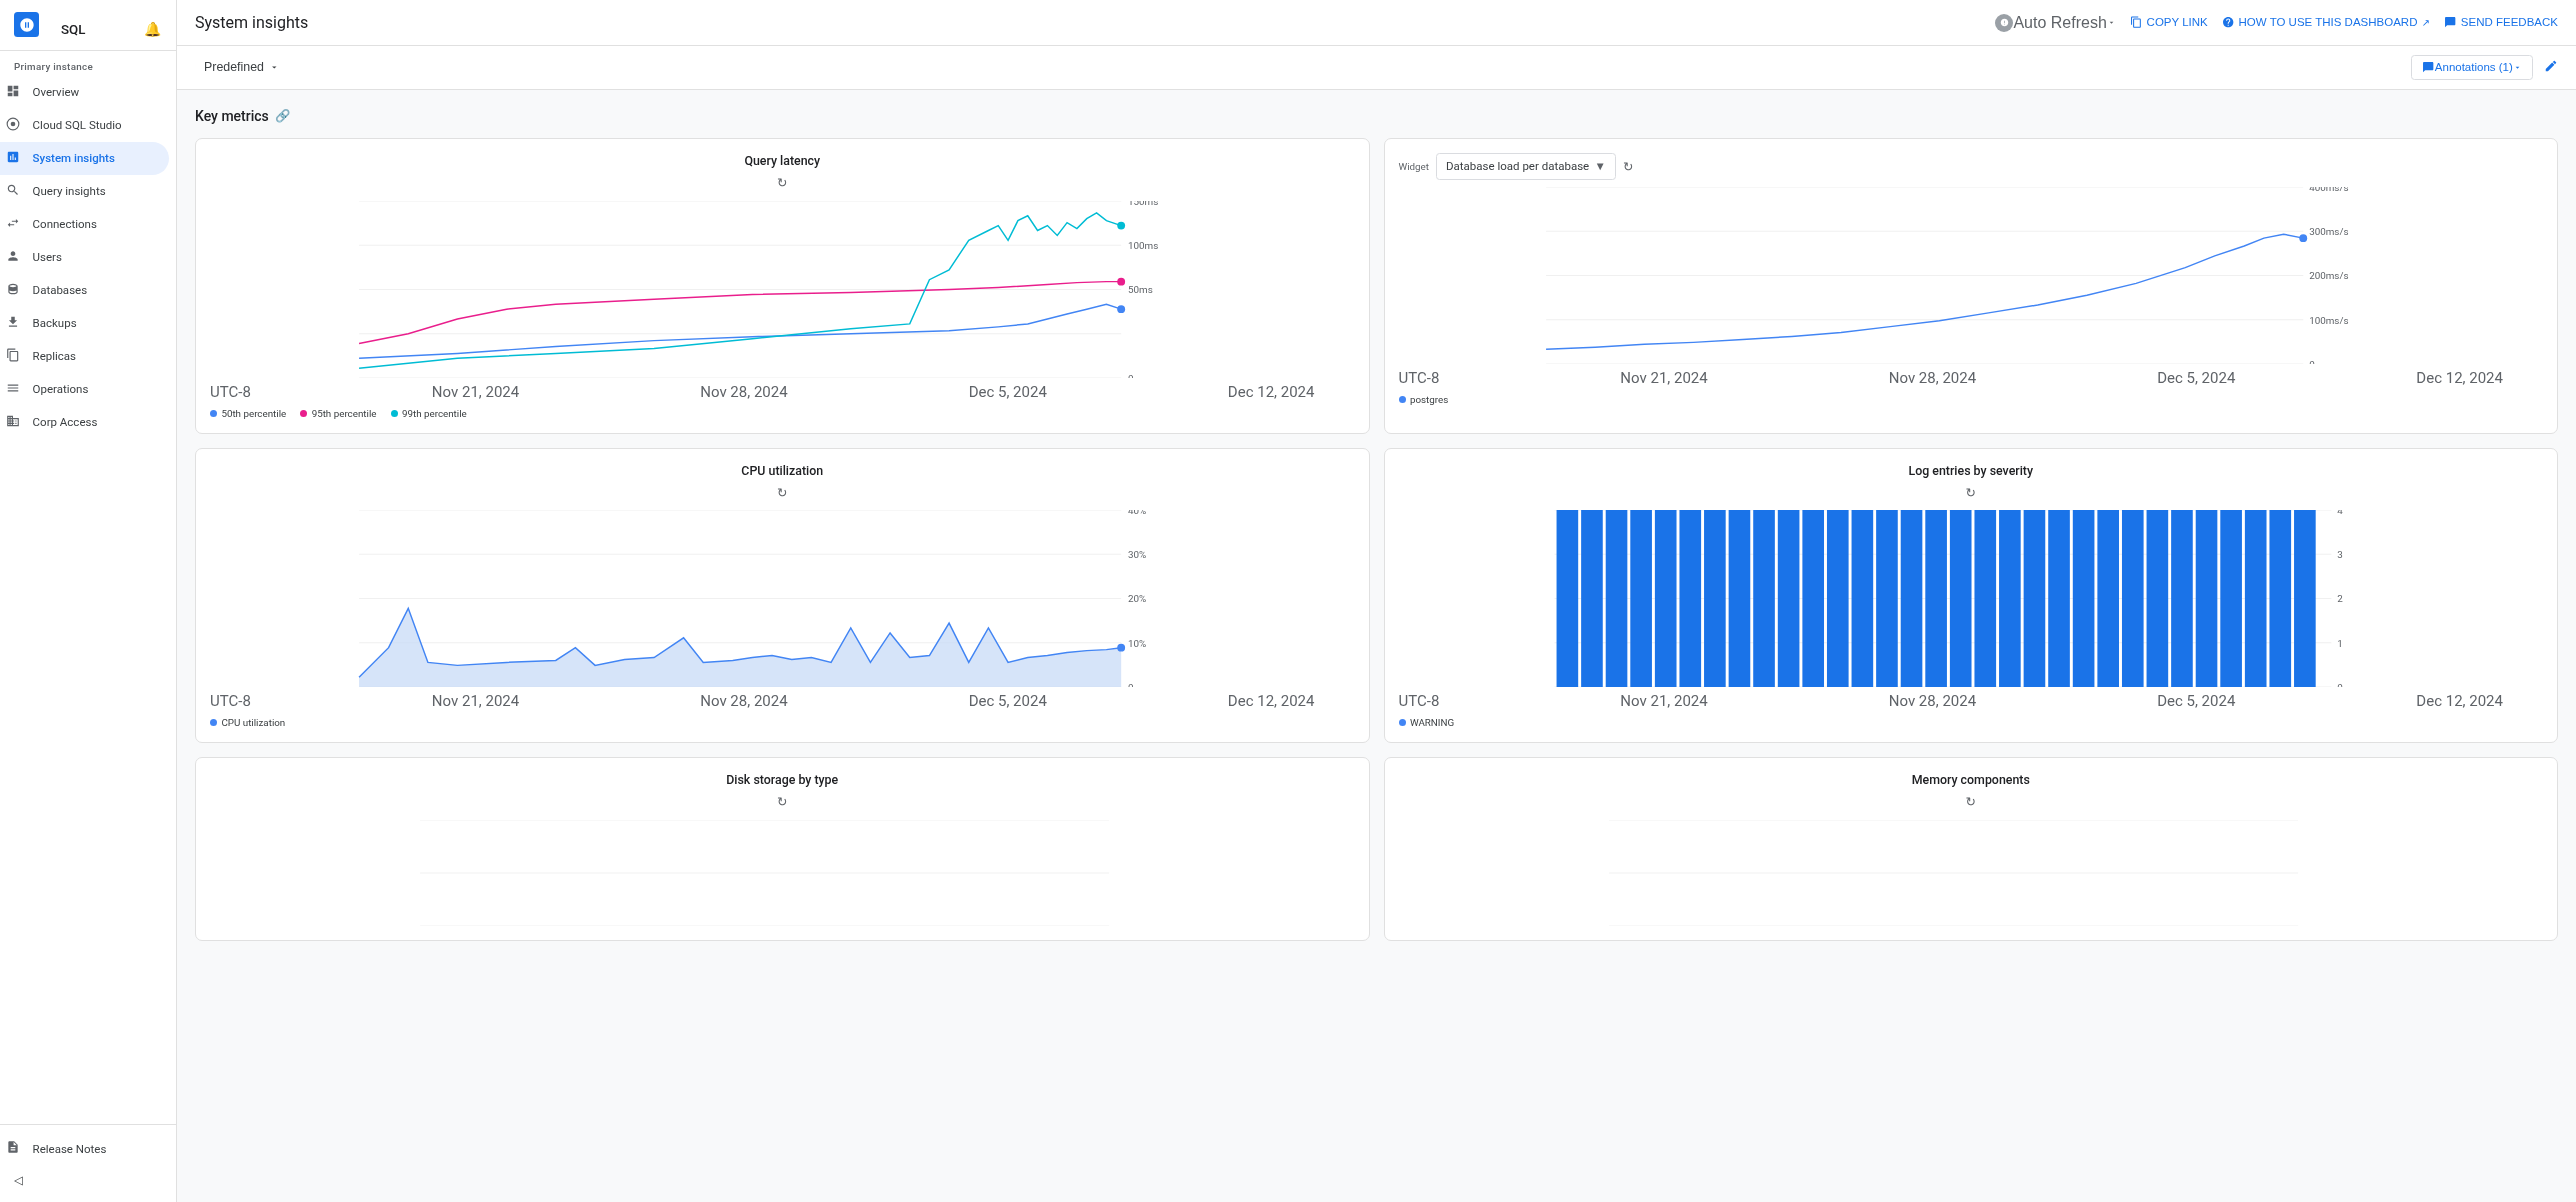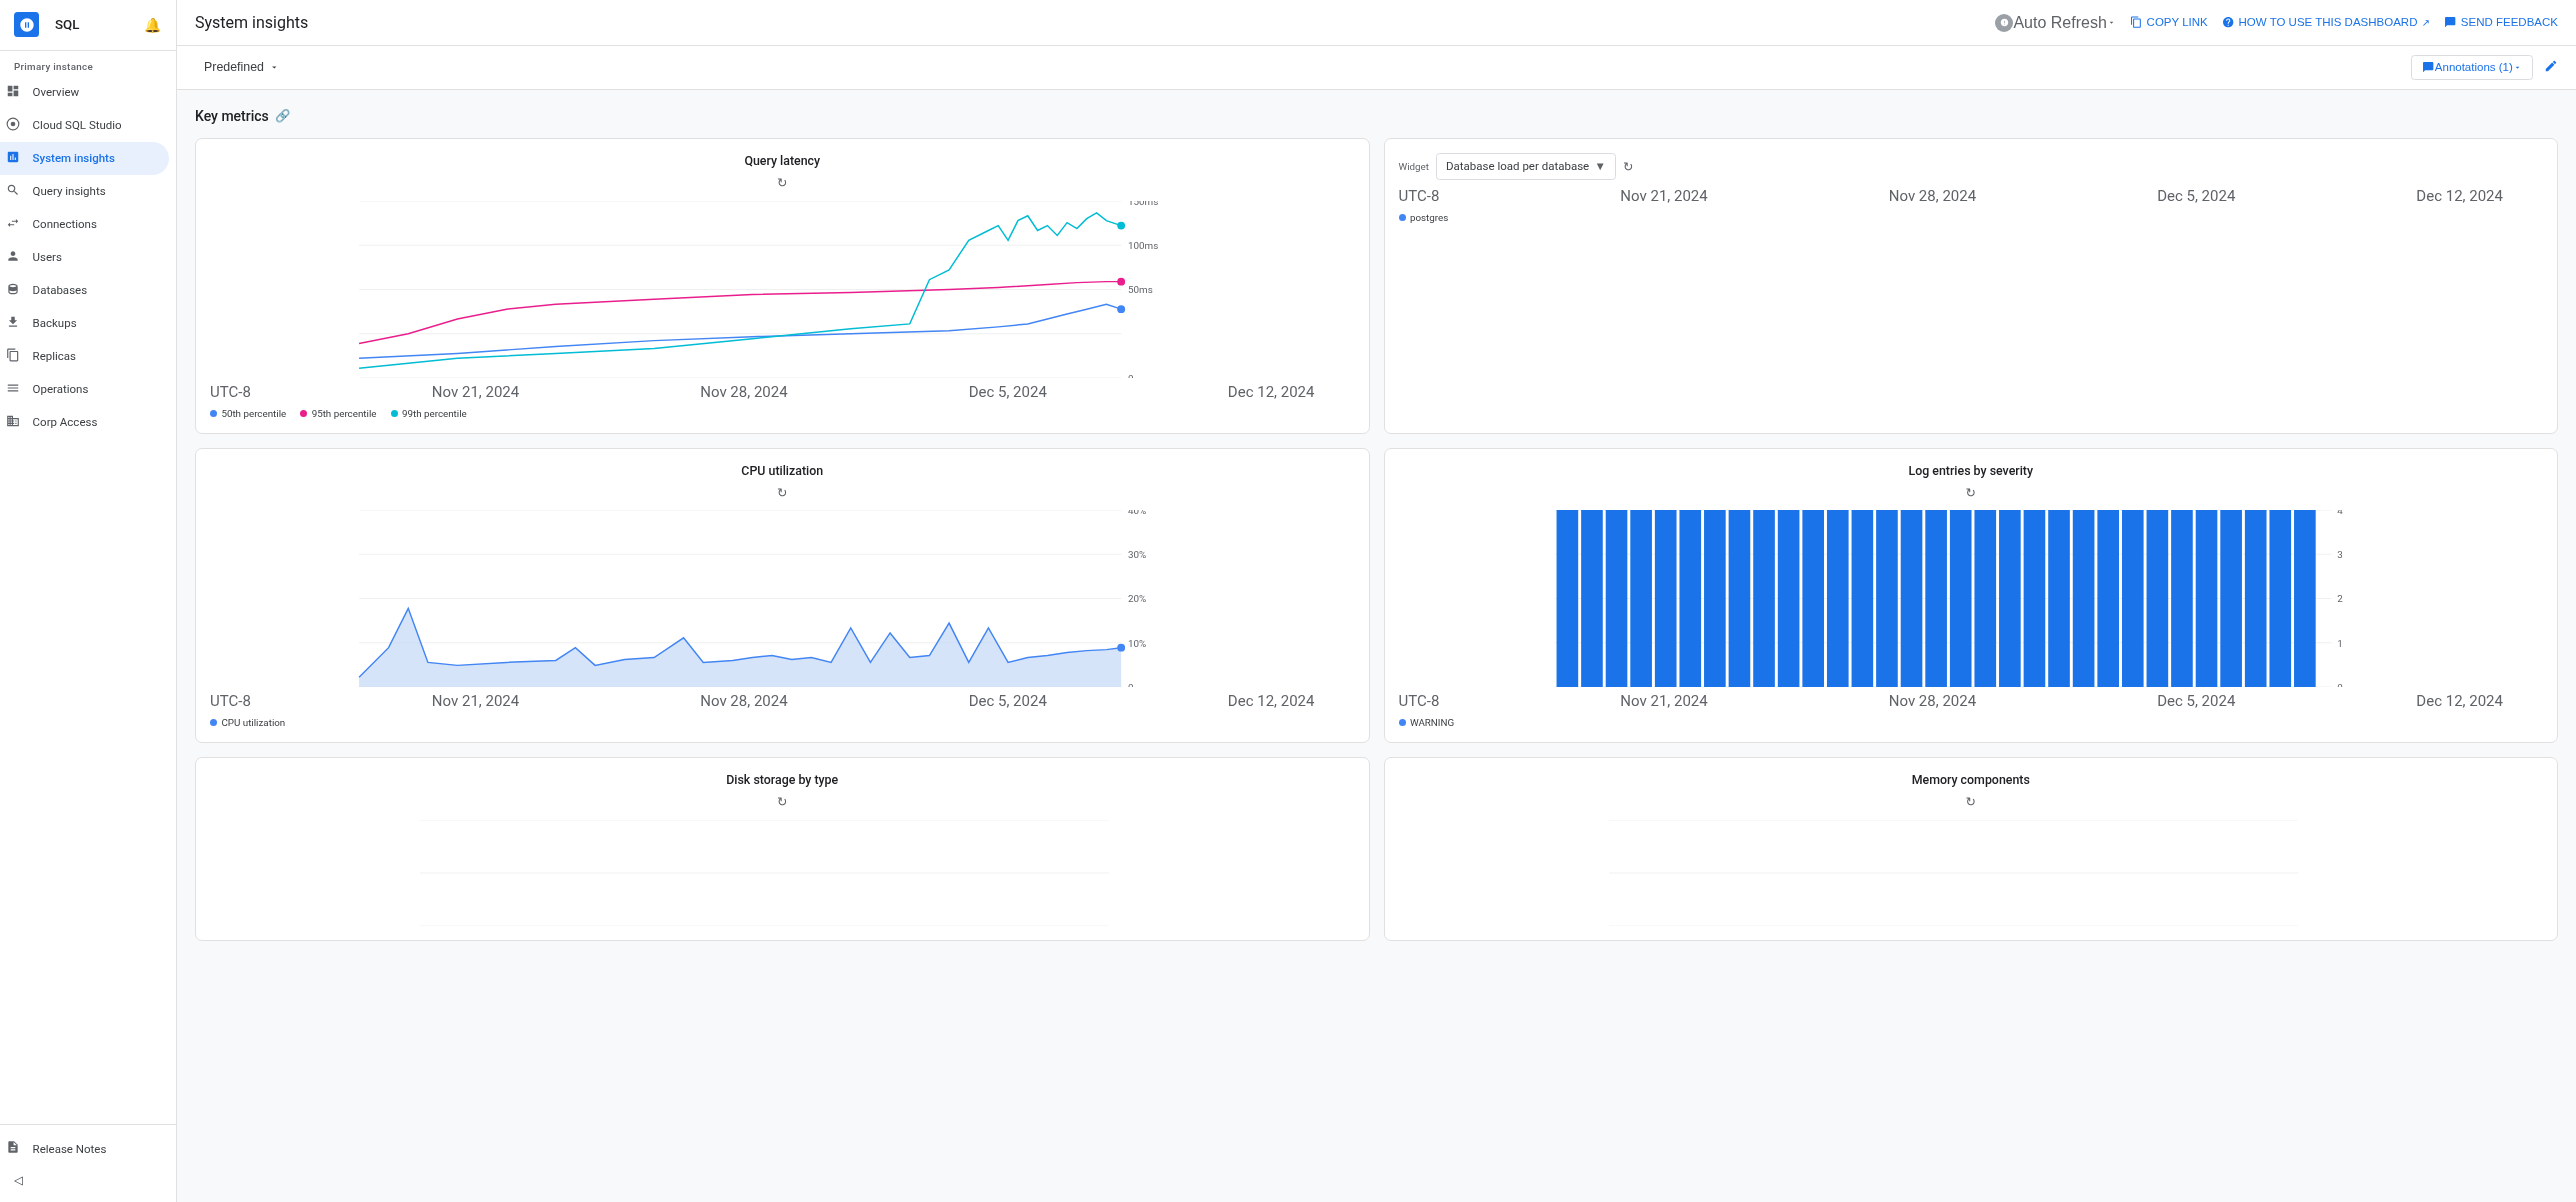--- a/index.html
+++ b/index.html
@@ -1,20 +1,20 @@
 <!DOCTYPE html>
 <html style="font-size:14px"><head>
   <meta charset="utf-8">
   <style>
     * { box-sizing: border-box; margin: 0; padding: 0; }
     body { font-family: 'Google Sans', Roboto, Arial, sans-serif; font-size: 11.5px; background: #f8f9fa; color: #202124; display: flex; height: 100vh; overflow: hidden; }
 
     
     .sidebar { width: 177px; min-width: 177px; background: #fff; border-right: 0.9px solid #e0e0e0; display: flex; flex-direction: column; height: 100vh; overflow-y: auto; }
-    .sidebar-header { display: flex; align-items: center; gap: 16px; padding: 12.4px 14px; border-bottom: 0.9px solid #e0e0e0; }
+    .sidebar-header { display: flex; align-items: flex-end; gap: 22px; padding: 12.4px 14px; border-bottom: 0.9px solid #e0e0e0; }
     .sidebar-logo { width: 25px; height: 25px; background: #1a73e8; border-radius: 3.5px; display: flex; align-items: center; justify-content: center; color: white; font-size: 9.8px; font-weight: bold; }
     .sidebar-title { font-size: 13.3px; font-weight: 500; color: #202124; }
     .sidebar-bell { margin-left: auto; color: #1a73e8; font-size: 14px; cursor: pointer; }
     .sidebar-section-label { font-size: 9.8px; color: #5f6368; padding: 10.6px 14px 3.5px; font-weight: 500; letter-spacing: 0.3px; }
     .sidebar-item { display: flex; align-items: center; gap: 10.6px; padding: 8px 4px; cursor: pointer; color: #3c4043; font-size: 11.5px; border-radius: 0 18px 18px 0; margin-right: 7px; }
     .sidebar-item.active { background: #e8f0fe; color: #1a73e8; font-weight: 500; }
     .sidebar-item .icon { font-size: 14px; width: 18px; text-align: center; }
     .sidebar-footer { margin-top: auto; border-top: 0.9px solid #e0e0e0; padding: 7px 0; }
     .sidebar-collapse { display: flex; align-items: center; gap: 10.6px; padding: 8px 14px; cursor: pointer; color: #3c4043; font-size: 11.5px; }
 
@@ -311,20 +311,38 @@
         </div>
 
         <div class="chart-card">
           <div class="widget-row">
             <span class="widget-label">Widget</span>
             <div class="widget-select">
               <span>Database load per database</span>
               <span class="widget-select-arrow">▼</span>
             </div>
             <span class="chart-refresh-icon">↻</span>
+          </div>
+          <div class="chart-area">
+            <svg class="chart-svg" viewBox="0 0 820 180" style="padding-right:44px;font-size:13px">
+              <line x1="0" y1="0" x2="770" y2="0" stroke="#e0e0e0" stroke-width="0.5"></line>
+              <line x1="0" y1="45" x2="770" y2="45" stroke="#e0e0e0" stroke-width="0.5"></line>
+              <line x1="0" y1="90" x2="770" y2="90" stroke="#e0e0e0" stroke-width="0.5"></line>
+              <line x1="0" y1="135" x2="770" y2="135" stroke="#e0e0e0" stroke-width="0.5"></line>
+              <line x1="0" y1="180" x2="770" y2="180" stroke="#e0e0e0" stroke-width="0.5"></line>
+
+              <polyline points="0,165 50,163 100,160 150,158 200,155 250,152 300,148 350,142 400,136 450,128 500,120 550,110 600,98 650,82 680,70 710,60 730,52 750,48 770,52" fill="none" stroke="#4285f4" stroke-width="1.5"></polyline>
+              <circle cx="770" cy="52" r="4" fill="#4285f4"></circle>
+
+              <text x="776" y="4" font-size="10" fill="#5f6368">400ms/s</text>
+              <text x="776" y="49" font-size="10" fill="#5f6368">300ms/s</text>
+              <text x="776" y="94" font-size="10" fill="#5f6368">200ms/s</text>
+              <text x="776" y="139" font-size="10" fill="#5f6368">100ms/s</text>
+              <text x="776" y="184" font-size="10" fill="#5f6368">0</text>
+            </svg>
           </div>
           <div class="chart-xaxis">
             <span>UTC-8</span>
             <span>Nov 21, 2024</span>
             <span>Nov 28, 2024</span>
             <span>Dec 5, 2024</span>
             <span>Dec 12, 2024</span>
           </div>
           <div class="chart-legend">
             <div class="legend-item">

